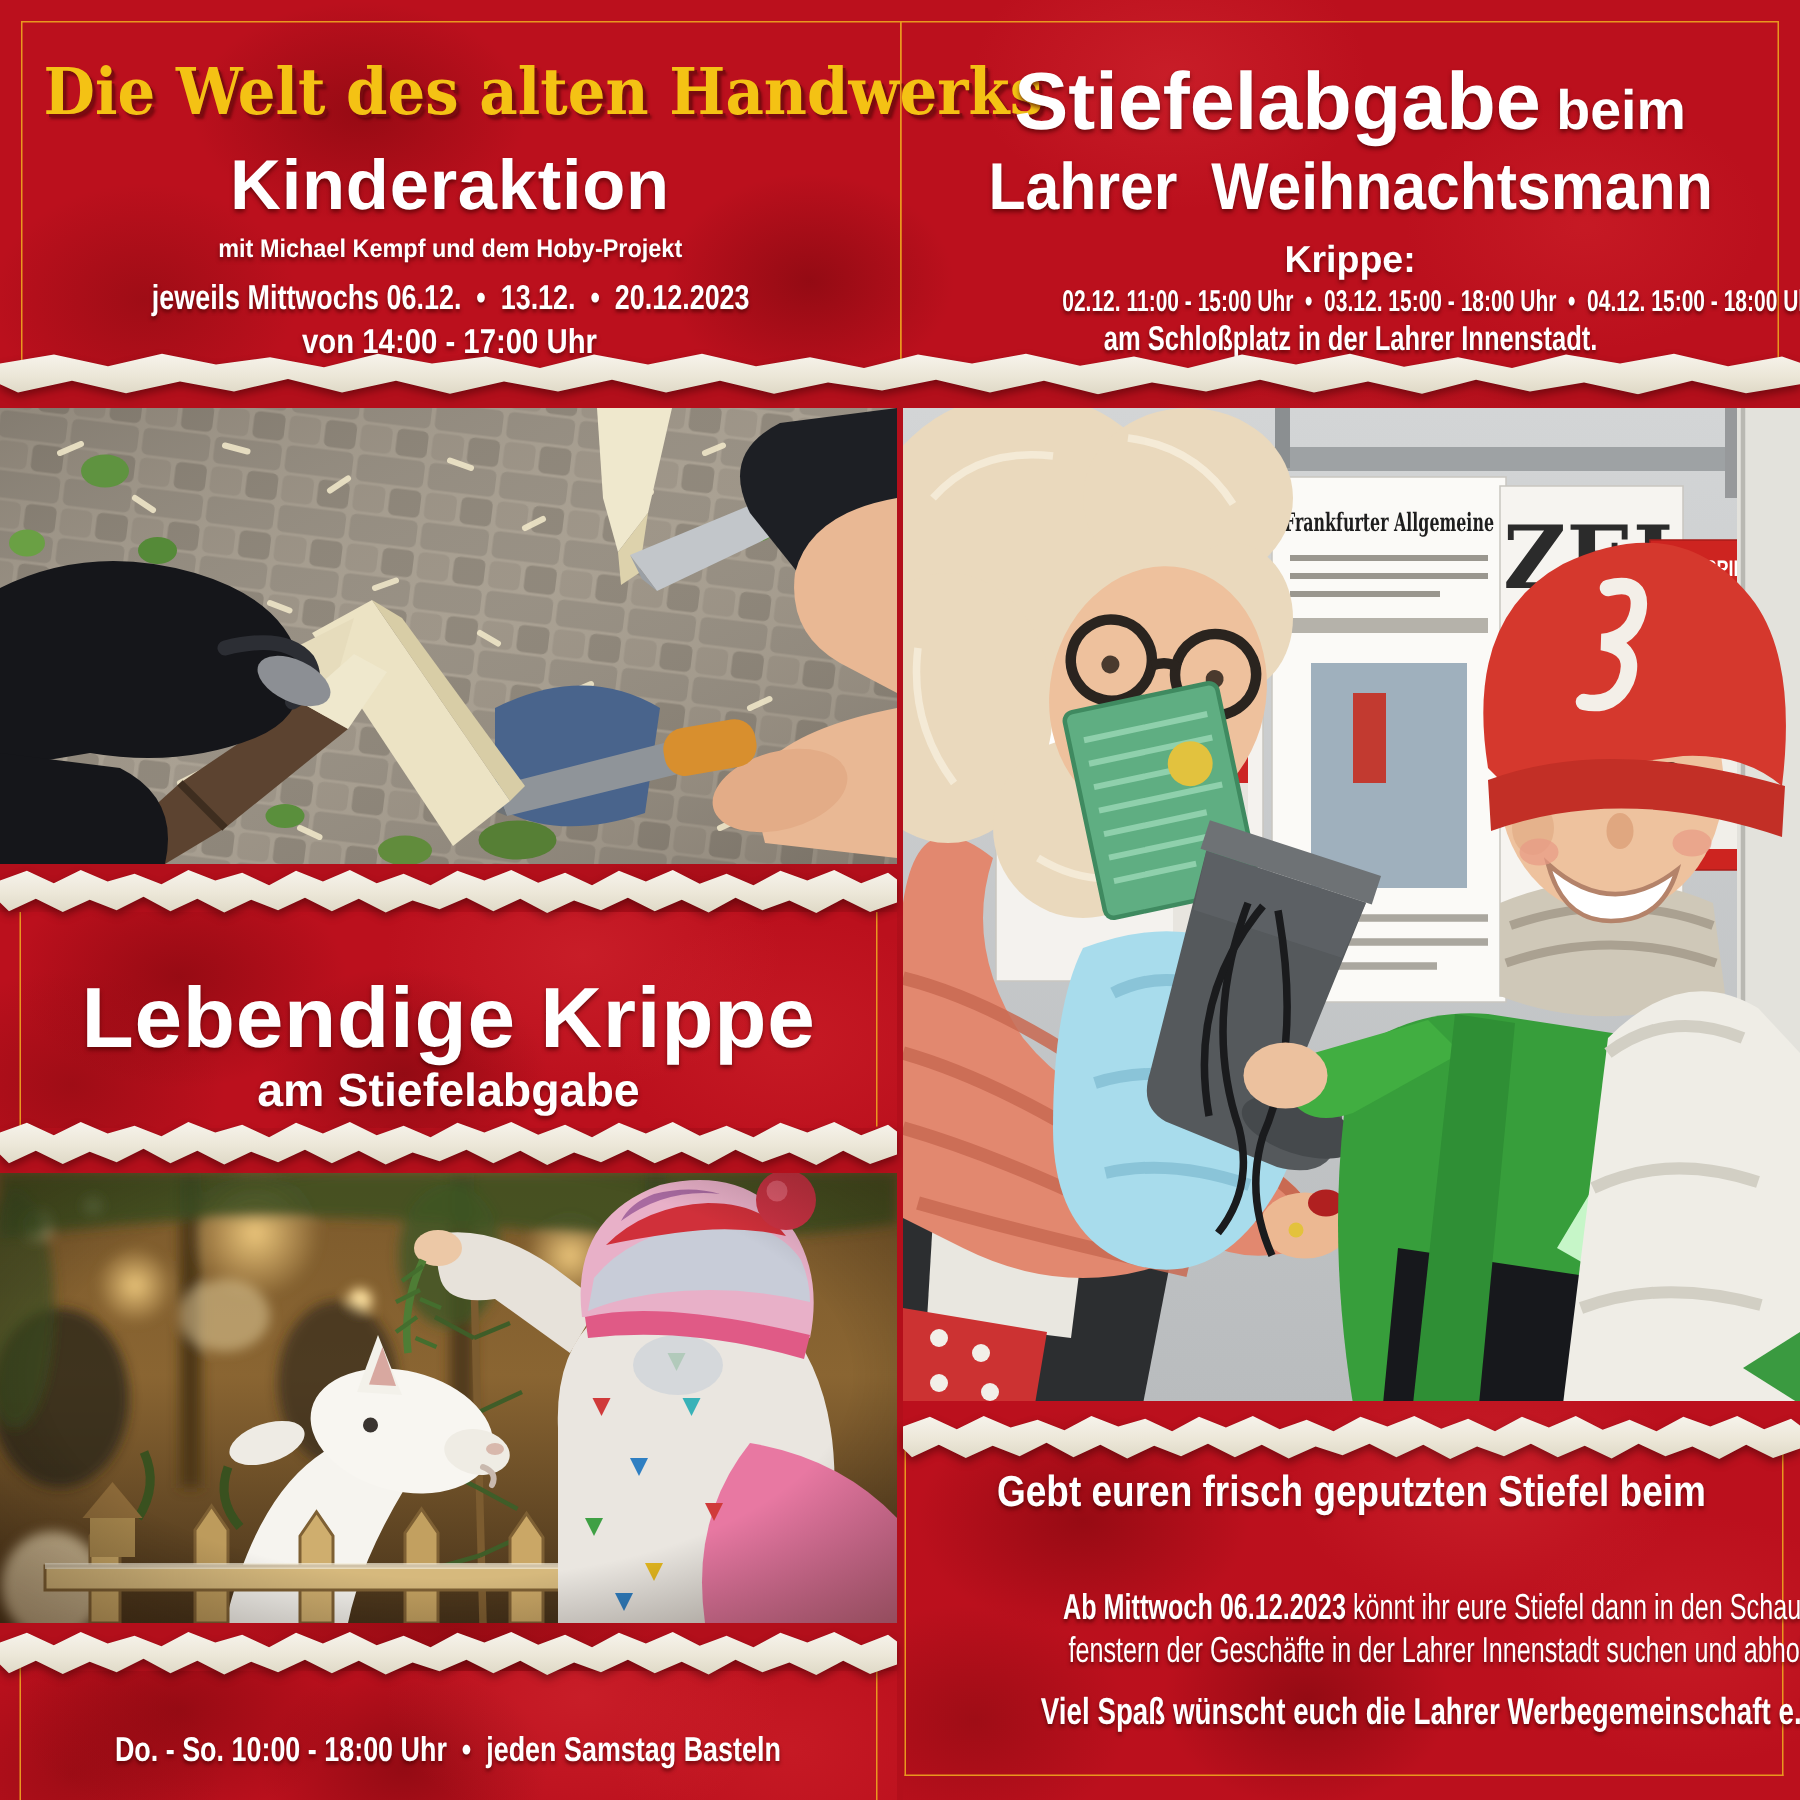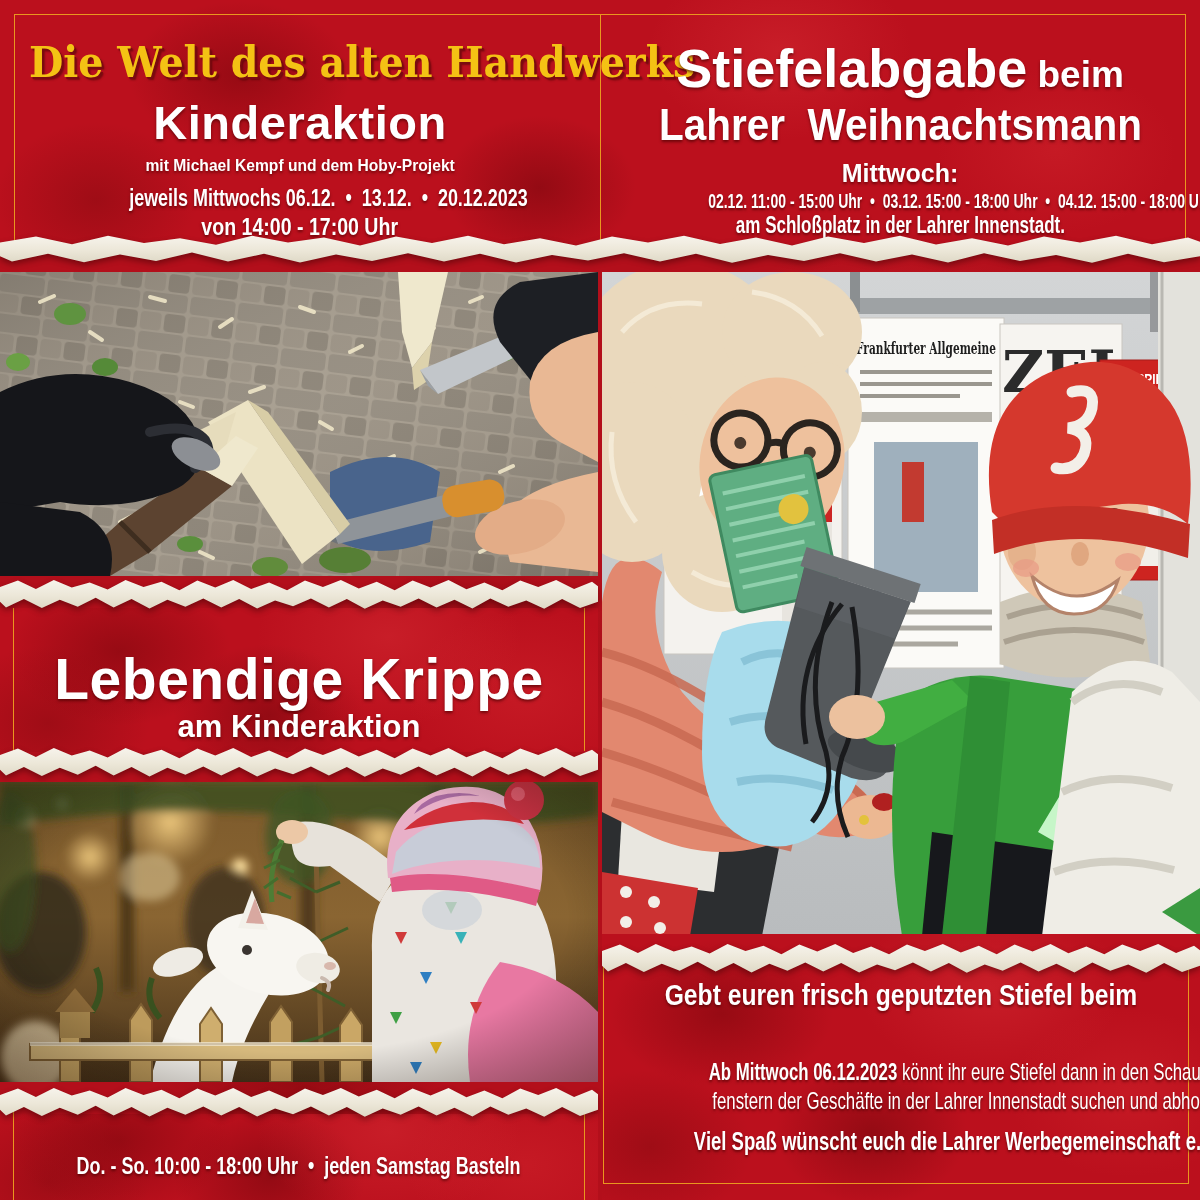--- a/index.html
+++ b/index.html
@@ -55,29 +55,29 @@
 
 <div class="poster">
 
   <div class="abs red-tex" style="left:0;top:0;width:1200px;height:250px;">
 
     <div class="abs" style="left:0;top:0;width:600px;height:250px;">
       <div class="frame noB" style="left:14px;top:14px;width:585px;height:236px;"></div>
       <div class="ctr gold" style="top:38px;font-size:43px;line-height:48px;"><span class="sqz92">Die Welt des alten Handwerks</span></div>
       <div class="ctr w b" style="top:98px;font-size:47px;line-height:50px;letter-spacing:.5px;">Kinderaktion</div>
       <div class="ctr w b" style="top:152px;font-size:17px;line-height:28px;"><span class="sqz92">mit Michael Kempf und dem Hoby-Projekt</span></div>
-      <div class="ctr w b" style="top:185px;font-size:23px;line-height:26px;padding-left:28px;"><span class="sqz78">jeweils Mittwochs 06.12.  •  13.12.  •  20.12.2023</span></div>
+      <div class="ctr w b" style="top:185px;font-size:23px;line-height:26px;"><span class="sqz78">jeweils Mittwochs 06.12.  •  13.12.  •  20.12.2023</span></div>
       <div class="ctr w b" style="top:214px;font-size:23px;line-height:26px;"><span class="sqz85">von 14:00 - 17:00 Uhr</span></div>
     </div>
 
     <div class="abs" style="left:600px;top:0;width:600px;height:250px;">
       <div class="frame noB" style="left:0;top:14px;width:584px;height:236px;"></div>
       <div class="ctr w" style="top:40px;font-size:54px;line-height:56px;"><span class="b">Stiefelabgabe</span><span class="b" style="font-size:37px;"> beim</span></div>
       <div class="ctr w b" style="top:100px;font-size:44px;line-height:50px;"><span class="sqz92">Lahrer  Weihnachtsmann</span></div>
-      <div class="ctr w b" style="top:159px;font-size:25px;line-height:28px;">Mittwoch:</div>
+      <div class="ctr w b" style="top:159px;font-size:25px;line-height:28px;">Krippe:</div>
       <div class="ctr w b" style="top:189px;font-size:20px;line-height:24px;"><span class="sqz70">02.12. 11:00 - 15:00 Uhr  •  03.12. 15:00 - 18:00 Uhr  •  04.12. 15:00 - 18:00 Uhr</span></div>
       <div class="ctr w b" style="top:214px;font-size:23px;line-height:23px;"><span class="sqz74">am Schloßplatz in der Lahrer Innenstadt.</span></div>
     </div>
   </div>
   <div class="snow-wrap" style="top:234px;height:30px;">
       <div class="snow"></div>
     </div>
 
   <svg class="abs" style="left:0;top:272px;" width="598" height="304" viewBox="0 0 598 304">
     <defs>
@@ -176,21 +176,21 @@
       <path d="M0 230 L80 240 Q120 260 110 304 L0 304 Z" fill="#15161a"></path>
       <path d="M150 160 Q190 150 205 168 Q215 185 195 196" fill="none" stroke="#2c2e34" stroke-width="10" stroke-linecap="round"></path>
       <ellipse cx="196" cy="182" rx="26" ry="14" transform="rotate(25 196 182)" fill="#8c8f94"></ellipse>
     </g>
   </svg>
 
   <div class="abs" style="left:0;top:578px;width:598px;height:204px;">
     <div class="abs red-tex" style="left:0;top:30px;width:598px;height:144px;">
       <div class="frame noT noB" style="left:13px;top:0;width:570px;height:143px;"></div>
       <div class="ctr w b" style="top:40px;font-size:57px;line-height:62px;letter-spacing:.5px;">Lebendige Krippe</div>
-      <div class="ctr w b" style="top:102px;font-size:31px;line-height:34px;">am Kinderaktion</div>
+      <div class="ctr w b" style="top:102px;font-size:31px;line-height:34px;">am Stiefelabgabe</div>
     </div>
     <div class="snow-wrap" style="top:0;height:32px;">
         <div class="snow"></div>
       </div>
     <div class="snow-wrap" style="top:168px;height:32px;">
         <div class="snow"></div>
       </div>
   </div>
 
   <svg class="abs" style="left:0;top:782px;" width="598" height="300" viewBox="0 0 598 300">

